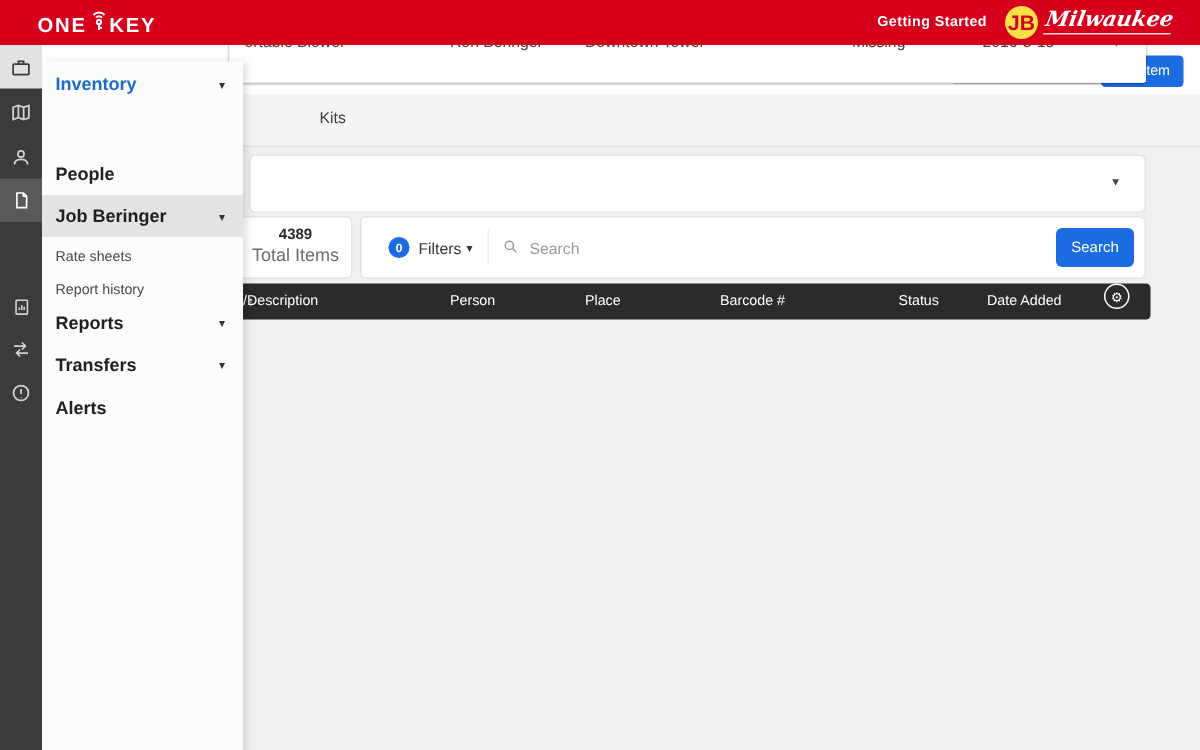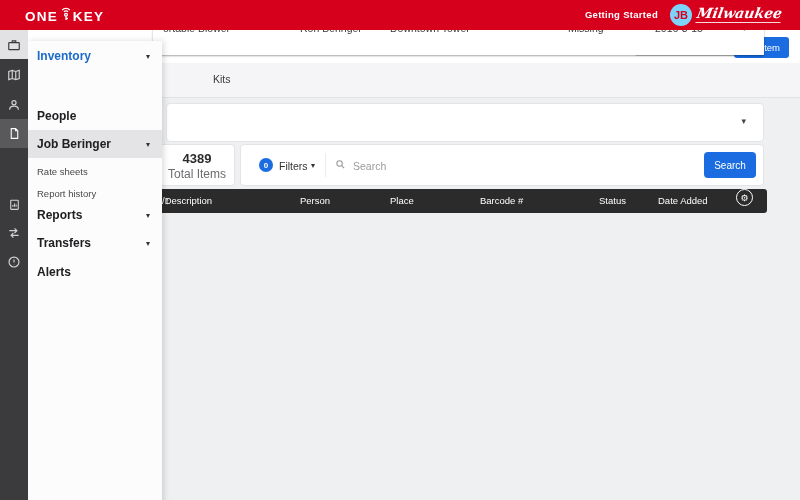--- a/index.html
+++ b/index.html
@@ -6,21 +6,21 @@
   .screen{position:relative;width:800px;height:500px;overflow:hidden;
           background:#eef0f2;font-family:"Liberation Sans",sans-serif;
           -webkit-font-smoothing:antialiased;}
   
   .topbar{position:absolute;left:0;top:0;width:800px;height:30px;background:#d6001c;z-index:40;}
   .logo{position:absolute;left:25px;top:6px;display:flex;align-items:flex-end;color:#fff;
         font-weight:bold;font-size:13.5px;letter-spacing:1.2px;}
   .logo .keyicon{margin:0 1px 0 2px;display:inline-block;}
   .getting-started{position:absolute;right:142px;top:9px;color:#fff;font-size:9.5px;font-weight:bold;letter-spacing:.3px;}
   .avatar{position:absolute;right:108px;top:4px;width:22px;height:22px;border-radius:50%;
-          background:#7dd3fc;color:#d6001c;font-size:11px;font-weight:bold;display:flex;
+          background:#fde047;color:#d6001c;font-size:14px;font-weight:bold;display:flex;
           align-items:center;justify-content:center;}
   .mke{position:absolute;right:18px;top:5px;color:#fff;font-family:"DejaVu Serif",serif;
        font-style:italic;font-weight:bold;font-size:14px;transform:skewX(-10deg);
        border-bottom:1px solid rgba(255,255,255,.85);padding-bottom:1px;}
   
   .rail{position:absolute;left:0;top:30px;width:28px;height:470px;background:#3b3b3d;z-index:30;}
   .rail-cell{position:absolute;left:0;width:28px;height:29px;display:flex;align-items:center;
              justify-content:center;color:#d2d2d4;}
   .rail-cell.sel-light{background:#e2e2e4;color:#3b3b3d;}
   .rail-cell.sel-gray{background:#59595c;color:#fff;}
@@ -43,21 +43,21 @@
              border:none;border-radius:3px;color:#fff;font-size:9.5px;display:flex;
              align-items:center;cursor:pointer;font-family:inherit;}
   .tabband{position:absolute;left:28px;top:63px;width:772px;height:34px;background:#f5f5f7;
            border-bottom:1px solid #e3e3e5;z-index:5;}
   .tab-kits{position:absolute;left:165px;top:10px;font-size:10.5px;color:#3c3c3e;cursor:pointer;padding-left:20px;}
   .panel{position:absolute;left:166px;top:103px;width:596px;height:37px;background:#fff;
          border:1px solid #e4e4e6;border-radius:4px;z-index:5;}
   .panel .pcaret{position:absolute;right:17px;top:12px;font-size:9px;color:#444;cursor:pointer;}
   .stats{position:absolute;left:159px;top:144px;width:74px;height:40px;background:#fff;
          border:1px solid #e4e4e6;border-radius:4px;z-index:5;text-align:center;}
-  .stats .num{display:block;margin-top:6px;font-size:13px;font-weight:bold;color:#2b2b2d;}
+  .stats .num{display:block;margin-top:6px;font-size:10px;font-weight:bold;color:#2b2b2d;}
   .stats .cap{display:block;font-size:12px;color:#6c6c70;margin-top:1px;}
   .fbar{position:absolute;left:240px;top:144px;width:522px;height:40px;background:#fff;
         border:1px solid #e4e4e6;border-radius:4px;z-index:5;}
   .badge{position:absolute;left:18px;top:13px;width:14px;height:14px;border-radius:50%;
          background:#1a6ce0;color:#fff;font-size:8px;font-weight:bold;display:flex;
          align-items:center;justify-content:center;}
   .flabel{position:absolute;left:38px;top:15px;font-size:10.5px;color:#333;cursor:pointer;}
   .fcaret{position:absolute;left:70px;top:16px;font-size:8px;color:#333;cursor:pointer;}
   .fdivider{position:absolute;left:84px;top:8px;width:1px;height:24px;background:#ececee;}
   .sicon{position:absolute;left:94px;top:14px;}

